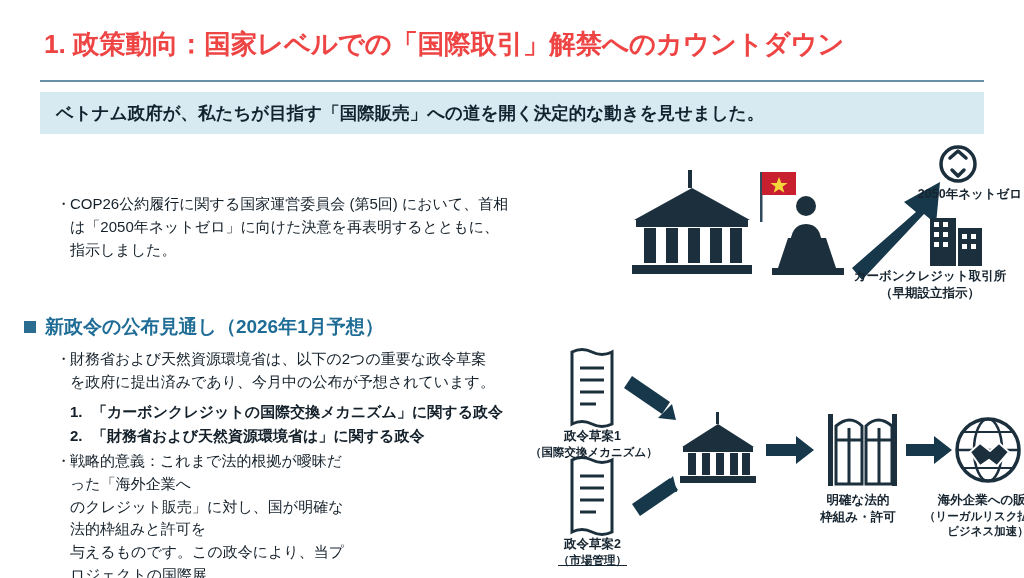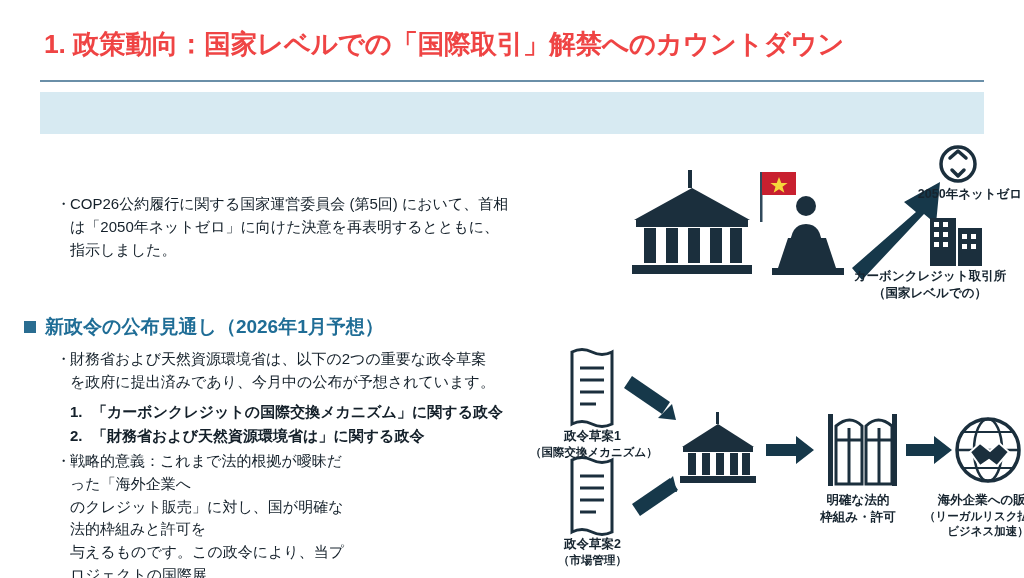--- a/index.html
+++ b/index.html
@@ -135,20 +135,21 @@
 </style>
 </head>
 <body>
 
 <div class="slide">
 
   <div class="title">1. 政策動向：国家レベルでの「国際取引」解禁へのカウントダウン</div>
   <div class="title-rule"></div>
 
   <div class="lead-band"></div>
+  <div class="lead-band-text">ベトナム政府が、私たちが目指す「国際販売」への道を開く決定的な動きを見せました。</div>
 
 
   <div class="body-block" id="sec1-body">
     <span class="bullet-dot">・</span>
     <span class="btext">COP26公約履行に関する国家運営委員会 (第5回) において、首相</span>
     <span class="btext">は「2050年ネットゼロ」に向けた決意を再表明するとともに、</span>
     <span class="btext">指示しました。</span>
   </div>
 
   <div class="sec-head" id="sec2-head">
@@ -226,21 +227,21 @@
         <rect x="334" y="102" width="5" height="5" fill="#ffffff"></rect>
         <rect x="343" y="102" width="5" height="5" fill="#ffffff"></rect>
         <rect x="362" y="94" width="5" height="5" fill="#ffffff"></rect>
         <rect x="371" y="94" width="5" height="5" fill="#ffffff"></rect>
         <rect x="362" y="104" width="5" height="5" fill="#ffffff"></rect>
         <rect x="371" y="104" width="5" height="5" fill="#ffffff"></rect>
       </g>
     </svg>
     <div class="dlabel" style="left:290px; top:46px; width:160px;">2050年ネットゼロ</div>
     <div class="dlabel" style="left:235px; top:128px; width:190px;">カーボンクレジット取引所</div>
-    <div class="dlabel" style="left:235px; top:145px; width:190px;">（国家レベルでの）</div>
+    <div class="dlabel" style="left:235px; top:145px; width:190px;">（早期設立指示）</div>
   </div>
 
   <div class="diagram" id="dia-bottom">
     <svg width="480" height="225" viewBox="0 0 480 225">
 
       <g>
         <path d="M32 12 q10 -5 20 0 q10 5 20 0 v72 q-10 5 -20 0 q-10 -5 -20 0 z" fill="#ffffff" stroke="#1b2f3d" stroke-width="3"></path>
         <line x1="40" y1="28" x2="64" y2="28" stroke="#1b2f3d" stroke-width="3"></line>
         <line x1="40" y1="40" x2="64" y2="40" stroke="#1b2f3d" stroke-width="3"></line>
         <line x1="40" y1="52" x2="64" y2="52" stroke="#1b2f3d" stroke-width="3"></line>
@@ -300,21 +301,21 @@
         <ellipse cx="448" cy="110" rx="14" ry="31" fill="none" stroke="#1b2f3d" stroke-width="2.5"></ellipse>
         <line x1="417" y1="110" x2="479" y2="110" stroke="#1b2f3d" stroke-width="2.5"></line>
         <line x1="422" y1="92" x2="474" y2="92" stroke="#1b2f3d" stroke-width="2"></line>
         <line x1="422" y1="128" x2="474" y2="128" stroke="#1b2f3d" stroke-width="2"></line>
         <path d="M430 112 l10 -9 l10 8 l9 -8 l10 9 l-12 14 l-8 -6 l-9 6 z" fill="#1b2f3d" stroke="#ffffff" stroke-width="2"></path>
       </g>
     </svg>
     <div class="dlabel" style="left:0px; top:88px; width:105px;">政令草案1</div>
     <div class="dlabel" style="left:-10px; top:105px; width:125px; font-size:11.5px;">（国際交換メカニズム）</div>
     <div class="dlabel" style="left:0px; top:196px; width:105px;">政令草案2</div>
-    <div class="dlabel" style="left:0px; top:213px; width:105px; font-size:11.5px;">（市場管理）</div>
+    <div class="dlabel" style="left:0px; top:213px; width:105px; font-size:11.5px;text-decoration:underline;">（市場管理）</div>
     <div class="dlabel" style="left:268px; top:152px; width:100px;">明確な法的</div>
     <div class="dlabel" style="left:268px; top:169px; width:100px;">枠組み・許可</div>
     <div class="dlabel" style="left:378px; top:152px; width:140px;">海外企業への販売</div>
     <div class="dlabel" style="left:378px; top:169px; width:140px; font-size:11.5px; white-space:pre-line;">（リーガルリスク払拭・
 ビジネス加速）</div>
   </div>
 
 </div>
 
 </body></html>

